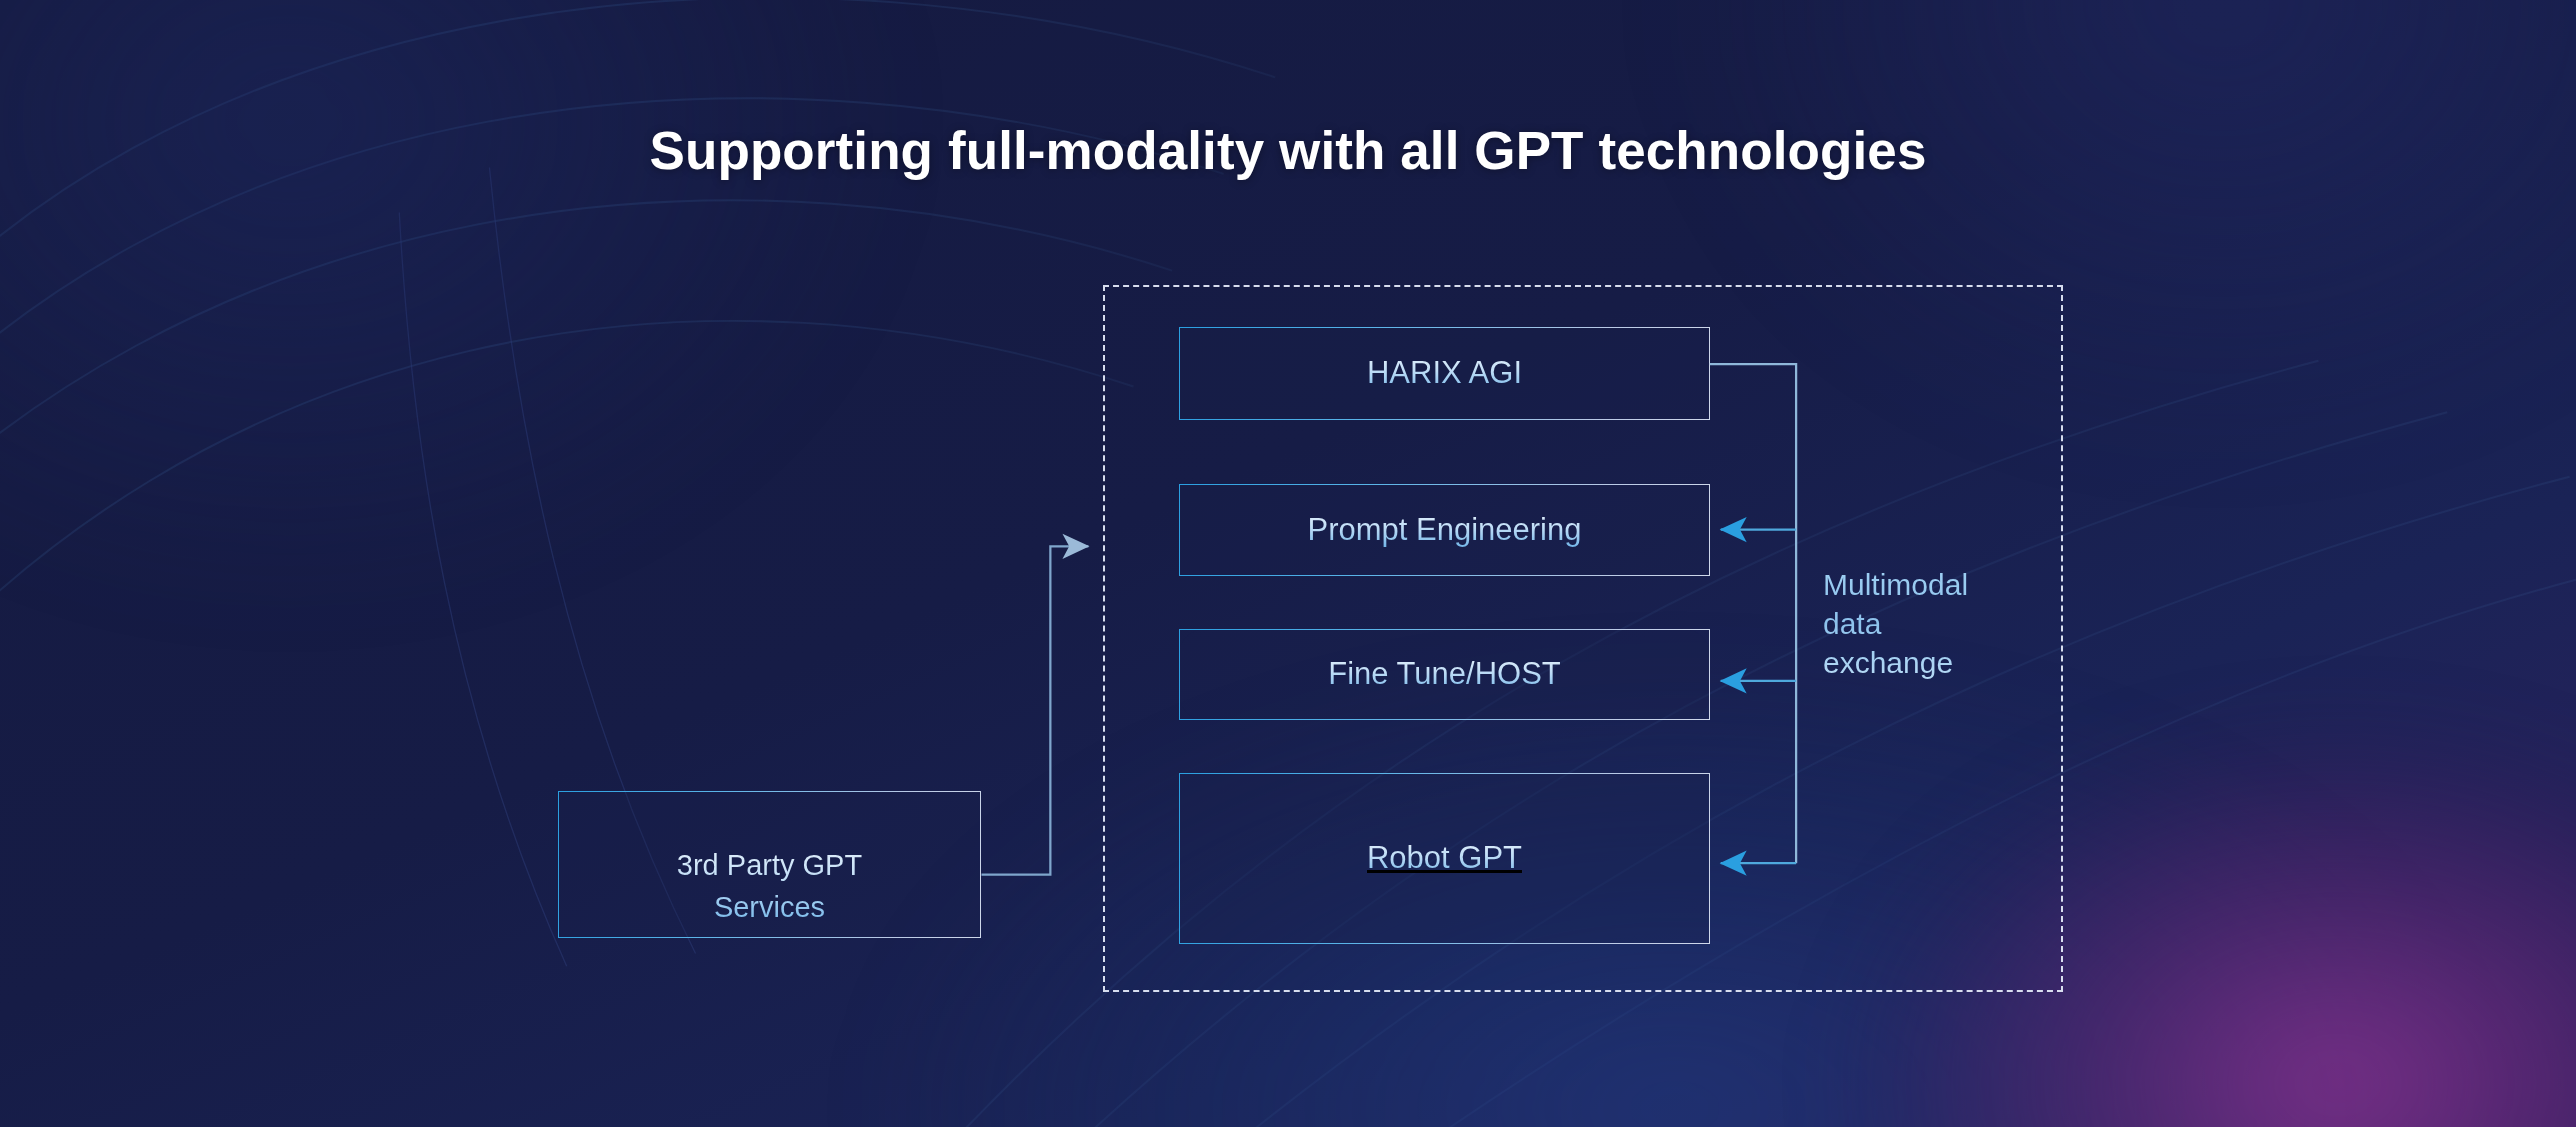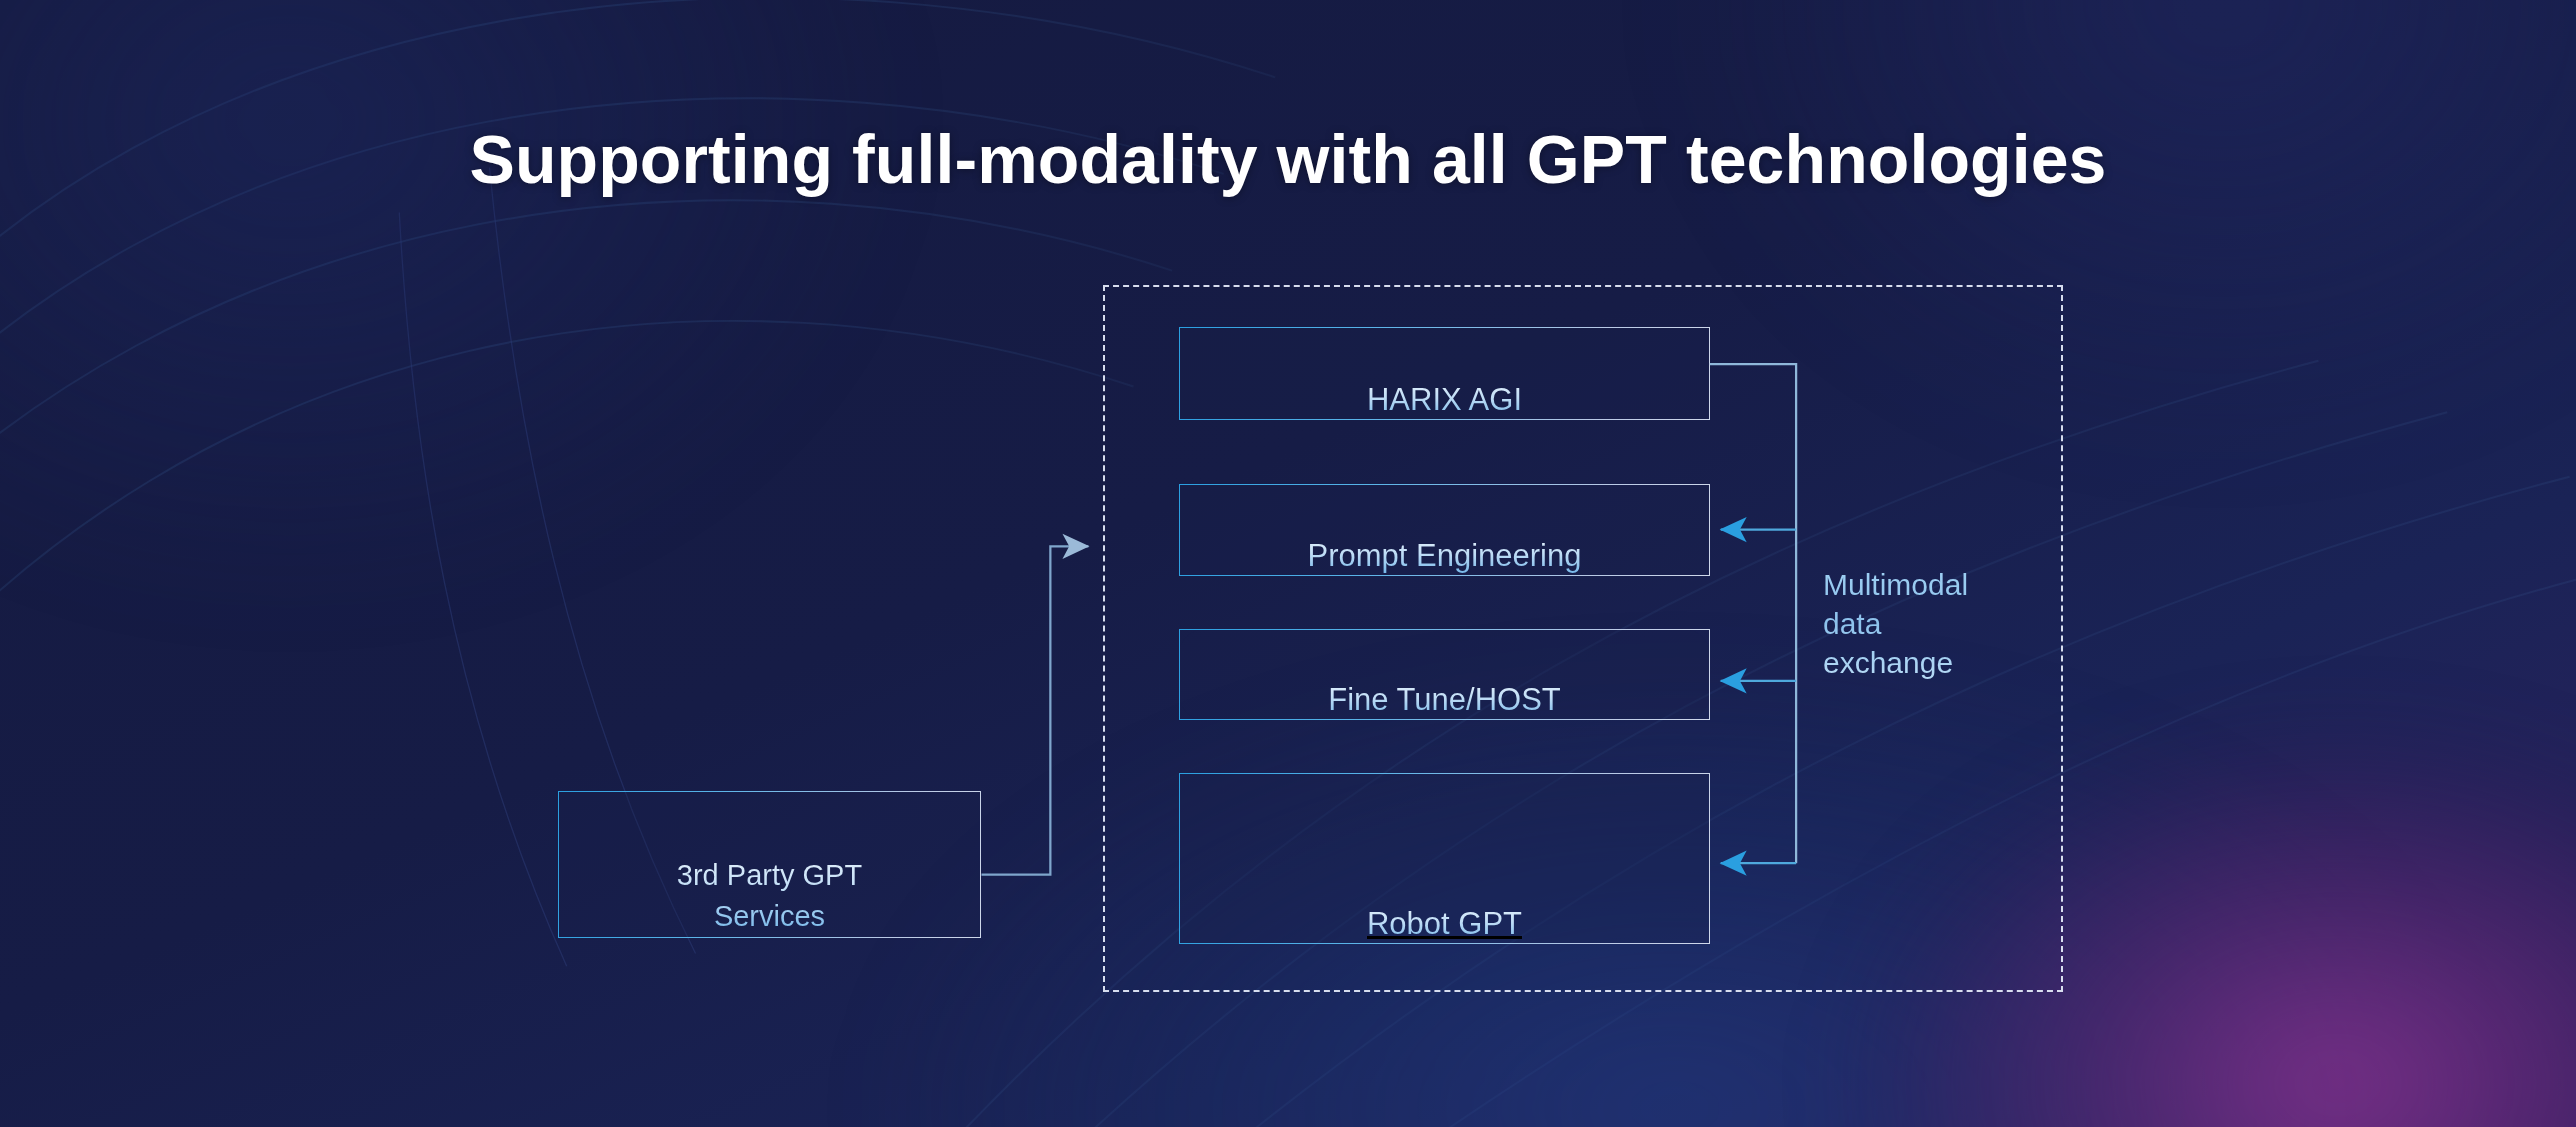--- a/index.html
+++ b/index.html
@@ -31,39 +31,39 @@
     right:-193px;top:-451px;width:1095px;height:902px;
     background:radial-gradient(ellipse at 50% 50%, rgba(38,46,112,.40) 0%, rgba(21,26,64,0) 70%);
     filter:blur(52px);
   }
   #bgsvg{position:absolute;inset:0;width:2576px;height:1128px;}
 
   
   #title{
     position:absolute;left:0;top:120px;width:2576px;
     text-align:center;color:#ffffff;
-    font-size:68px;font-weight:bold;letter-spacing:0.1px;
+    font-size:53px;font-weight:bold;letter-spacing:0.1px;
     text-shadow:0 1.3px 9px rgba(0,0,0,.35);
   }
 
   
   #diagram{position:absolute;left:0;top:0;width:2576px;height:1128px;}
 
   .dash-group{
     position:absolute;
     left:1103px;top:285px;width:960px;height:707px;
     border:2.6px dashed rgba(232,238,252,.92);
     box-sizing:border-box;
   }
 
   .node{
     position:absolute;box-sizing:border-box;
     border:1.9px solid;
     border-image:linear-gradient(100deg,#2a9fe0 0%,#59b4e8 35%,#b9c9e6 78%,#cfd8ea 100%) 1;
-    display:flex;align-items:flex-end;justify-content:center;
+    display:flex;align-items:center;justify-content:center;
     text-align:center;line-height:1.18;
     background:rgba(24,31,74,.28);
   }
   .node-label{
     font-size:31px;
     background:linear-gradient(180deg,#e4f0fb 0%,#bddcf6 45%,#6fb4e8 100%);
     -webkit-background-clip:text;background-clip:text;
     -webkit-text-fill-color:transparent;color:#b9dcf5;
     padding:0 6.4px;white-space:pre-line;
   }

